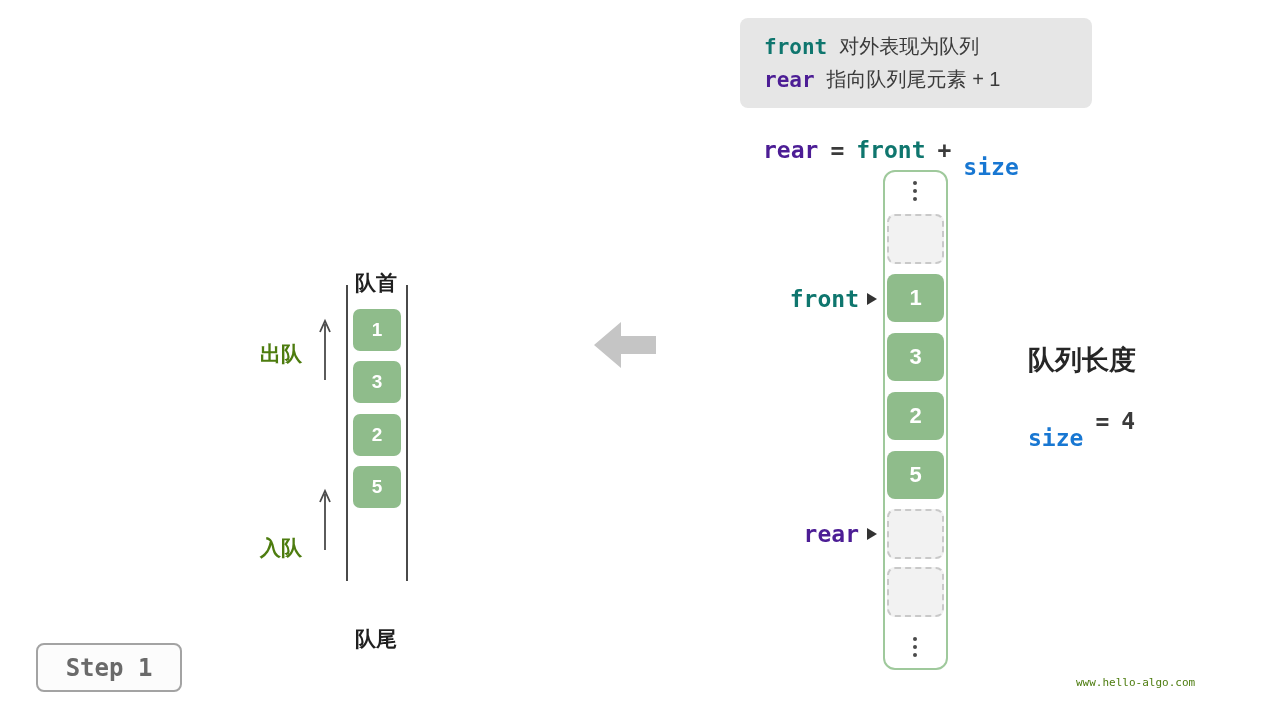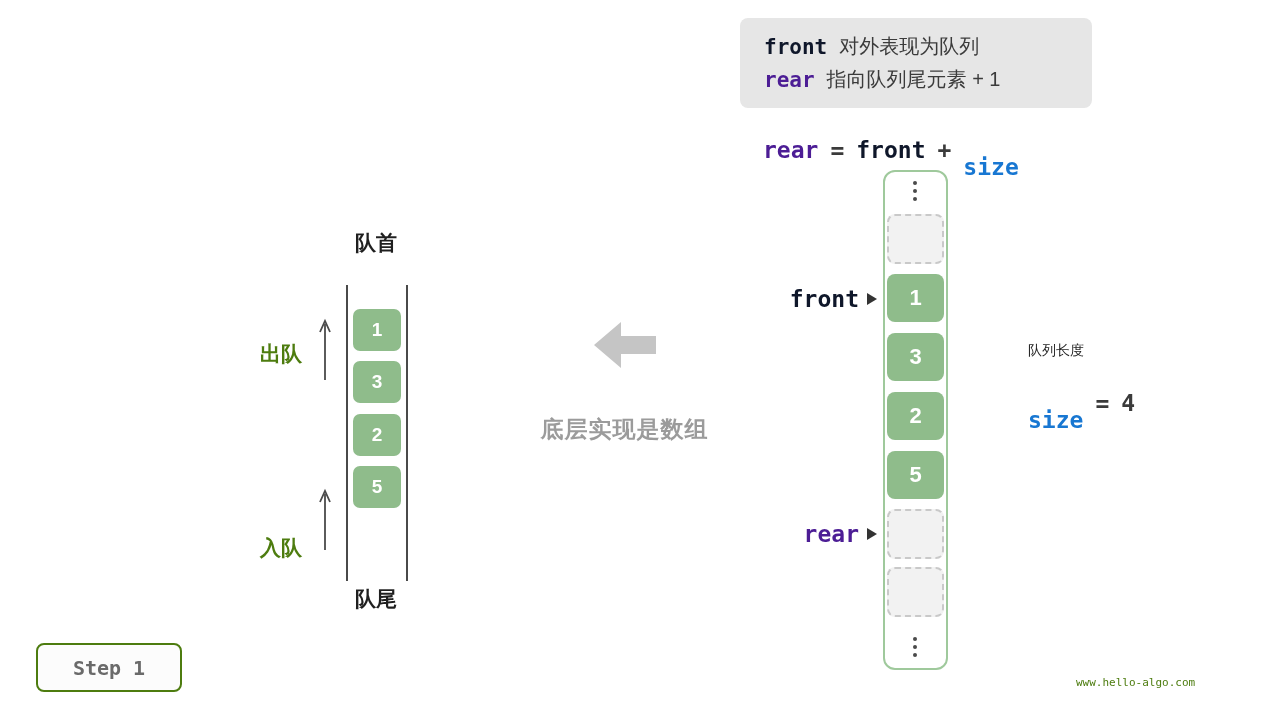--- a/index.html
+++ b/index.html
@@ -2,21 +2,21 @@
 <html><head>
 <meta charset="utf-8">
 <style>
   * { margin:0; padding:0; box-sizing:border-box; }
   body { background:#ffffff; }
   .canvas {
     position:relative; width:1280px; height:720px; background:#ffffff;
     font-family:"Liberation Sans","DejaVu Sans",sans-serif; overflow:hidden;
   }
   .mono { font-family:"DejaVu Sans Mono","Liberation Mono",monospace; font-weight:bold; }
-  .c-front { color:#0f172a; }
+  .c-front { color:#0f766e; }
   .c-rear  { color:#4c1d95; }
   .c-size  { color:#1877D2;margin-top:34px; }
   .c-dark  { color:#3B3B3B; }
 
   
   .legend {
     position:absolute; left:740px; top:18px; width:352px; height:90px;
     background:#E6E6E6; border-radius:8px; padding:15px 24px;
     display:flex; flex-direction:column; justify-content:space-between;
   }
@@ -50,47 +50,47 @@
   }
   .ptr-row .kw { font-size:23px; }
   .tri {
     width:0; height:0;
     border-top:6px solid transparent; border-bottom:6px solid transparent;
     border-left:10px solid #333333;
   }
 
   
   .size-info { position:absolute; left:1028px; top:342px; }
-  .size-title { font-size:14px; color:#262626; }
+  .size-title { font-size:27px; color:#262626;font-weight:bold; }
   .size-line { margin-top:13px; display:flex; align-items:center; gap:12px; font-size:23px; }
 
   
   .vline { position:absolute; top:285px; width:2px; height:296px; background:#4A4A4A; }
   .qcell {
     position:absolute; left:353px; width:48px; height:42px; border-radius:7px;
     background:#8FBC8B; color:#ffffff; font-weight:bold; font-size:19px;
     display:flex; align-items:center; justify-content:center;
   }
-  .q-label { position:absolute; font-size:21px; font-weight:bold; color:#1F1F1F; }
+  .q-label { position:absolute; font-size:21px; font-weight:bold; color:#1F1F1F;margin-top:40px; }
   .op-label { position:absolute; font-size:21px; font-weight:bold; color:#4d7c0f; }
   .up-arrow { position:absolute; width:14px; height:68px; }
 
   
   .big-arrow { position:absolute; left:594px; top:322px; }
   .caption {
     position:absolute; left:497px; top:410px; width:255px; text-align:center;
     font-size:23px; font-weight:bold; color:#9B9B9B; line-height:39px; letter-spacing:1px;
   }
 
   
   .step-badge {
     position:absolute; left:36px; top:643px; width:146px; height:49px;
-    border:2px solid #4d7c0f; border-radius:8px; background:#FCFCFC;
+    border:2px solid #a3a3a3; border-radius:8px; background:#FCFCFC;
     display:flex; align-items:center; justify-content:center;
-    font-size:20px; color:#6A6A6A;
+    font-size:24px; color:#6A6A6A;
   }
 
   .watermark {
     position:absolute; left:1076px; top:676px; font-size:11px; color:#4d7c0f;
     font-family:"DejaVu Sans Mono","Liberation Mono",monospace;
   }
 </style>
 </head>
 <body>
 
@@ -175,20 +175,19 @@
   <div class="op-label" style="left:260px; top:534px">入队</div>
   <svg class="up-arrow" style="left:318px; top:486px" viewBox="0 0 14 68">
     <line x1="7" y1="64" x2="7" y2="8" stroke="#4A4A4A" stroke-width="1.8"></line>
     <polyline points="2,16 7,5 12,16" fill="none" stroke="#4A4A4A" stroke-width="1.8"></polyline>
   </svg>
 
   <svg class="big-arrow" width="62" height="46" viewBox="0 0 62 46">
     <polygon points="0,23 27,0 27,14 62,14 62,32 27,32 27,46" fill="#C5C5C5"></polygon>
   </svg>
   <div class="caption">
-    <div>底层实现是数组</div>
   </div>
 
   <div class="step-badge mono">Step 1</div>
 
   <div class="watermark">www.hello-algo.com</div>
 
 </div>
 
 </body></html>

